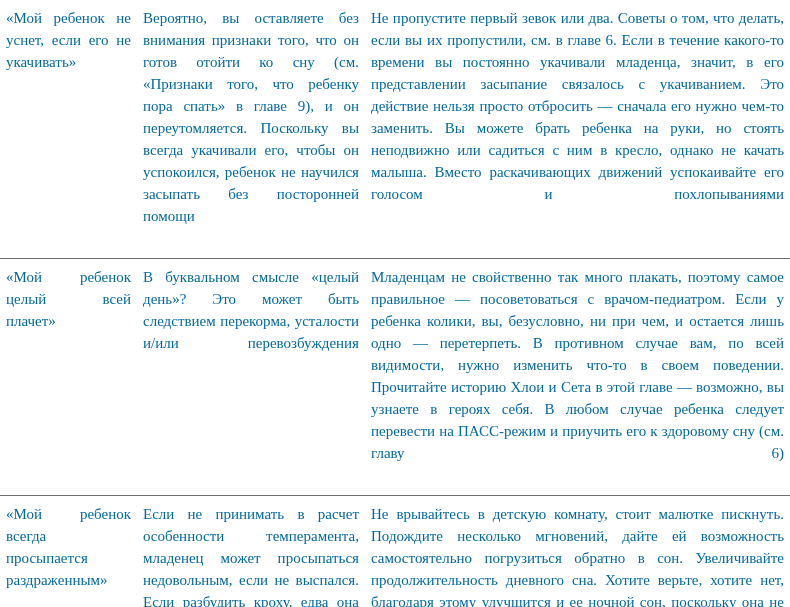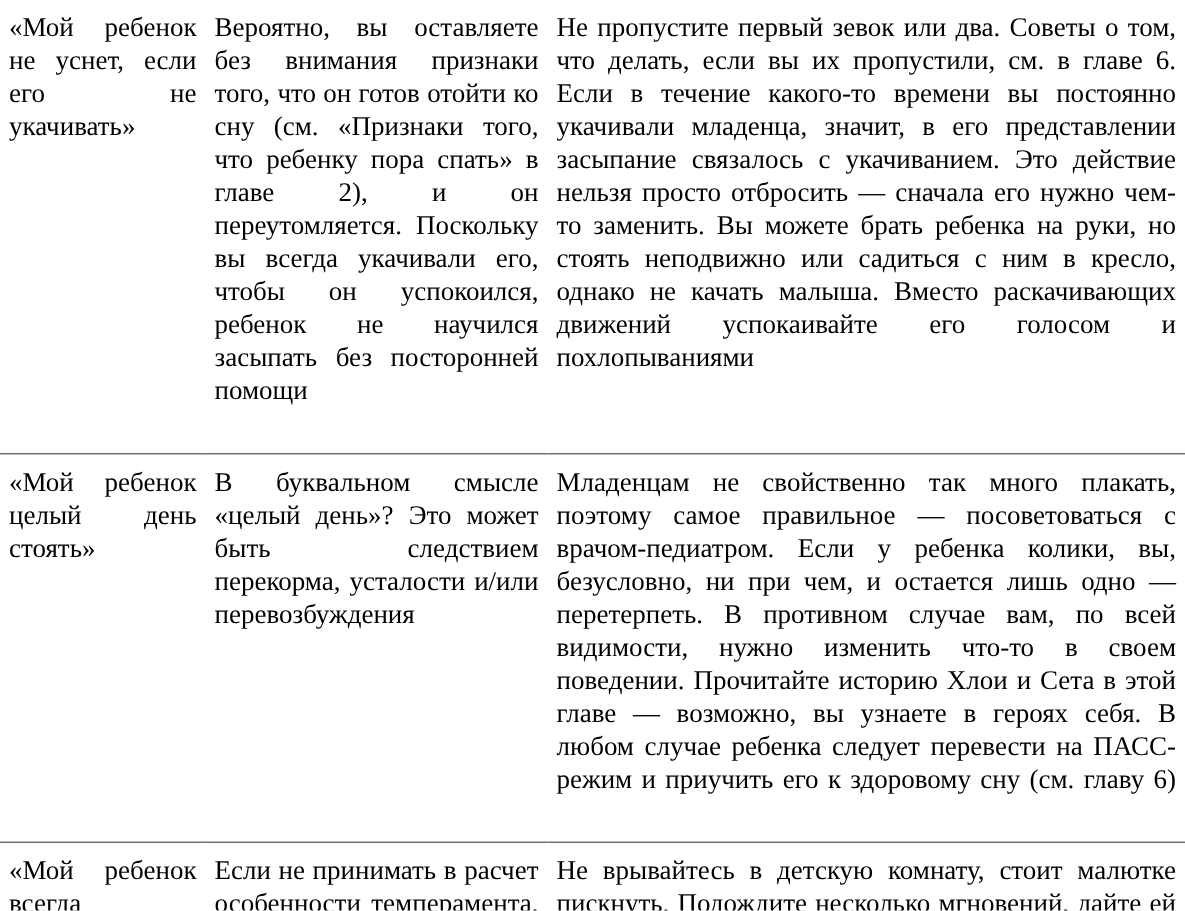--- a/index.html
+++ b/index.html
@@ -34,26 +34,26 @@
   table.issues-table tr.issue-row {
     border-bottom: 1px solid #6e6e72;
   }
   table.issues-table tr.issue-row:last-child {
     border-bottom: 2px solid #3a3a3c;
   }
 
   table.issues-table td {
     vertical-align: top;
     padding: 7px 6px 9px 6px;
-    font-size: 18px;
+    font-size: 15px;
     line-height: 22px;
     text-align: justify;
     text-justify: inter-word;
     hyphens: none;
-    color: #000000;
+    color: #0369a1;
     box-sizing: border-box;
   }
 
   td.col-complaint {
     width: 137px;
   }
   td.col-cause {
     width: 228px;
   }
   td.col-advice {
@@ -80,30 +80,30 @@
 <div class="page">
 
   <table class="issues-table">
     <tbody>
 
       <tr class="issue-row">
         <td class="col-complaint">
           <span class="cell-text">«Мой ребенок не уснет, если его не укачивать»</span>
         </td>
         <td class="col-cause">
-          <span class="cell-text">Вероятно, вы оставляете без внимания признаки того, что он готов отойти ко сну (см. «Признаки того, что ребенку пора спать» в главе 2), и он переутомляется. Поскольку вы всегда укачивали его, чтобы он успокоился, ребенок не научился засыпать без посторонней помощи</span>
+          <span class="cell-text">Вероятно, вы оставляете без внимания признаки того, что он готов отойти ко сну (см. «Признаки того, что ребенку пора спать» в главе 9), и он переутомляется. Поскольку вы всегда укачивали его, чтобы он успокоился, ребенок не научился засыпать без посторонней помощи</span>
         </td>
         <td class="col-advice">
           <span class="cell-text">Не пропустите первый зевок или два. Советы о том, что делать, если вы их пропустили, см. в главе 6. Если в течение какого-то времени вы постоянно укачивали младенца, значит, в его представлении засыпание связалось с укачиванием. Это действие нельзя просто отбросить — сначала его нужно чем-то заменить. Вы можете брать ребенка на руки, но стоять неподвижно или садиться с ним в кресло, однако не качать малыша. Вместо раскачивающих движений успокаивайте его голосом и похлопываниями</span>
         </td>
       </tr>
 
       <tr class="issue-row">
         <td class="col-complaint">
-          <span class="cell-text">«Мой ребенок целый день стоять»</span>
+          <span class="cell-text">«Мой ребенок целый всей плачет»</span>
         </td>
         <td class="col-cause">
           <span class="cell-text">В буквальном смысле «целый день»? Это может быть следствием перекорма, усталости и/или перевозбуждения</span>
         </td>
         <td class="col-advice">
           <span class="cell-text">Младенцам не свойственно так много плакать, поэтому самое правильное — посоветоваться с врачом-педиатром. Если у ребенка колики, вы, безусловно, ни при чем, и остается лишь одно — перетерпеть. В противном случае вам, по всей видимости, нужно изменить что-то в своем поведении. Прочитайте историю Хлои и Сета в этой главе — возможно, вы узнаете в героях себя. В любом случае ребенка следует перевести на ПАСС-режим и приучить его к здоровому сну (см. главу 6)</span>
         </td>
       </tr>
 
       <tr class="issue-row">

